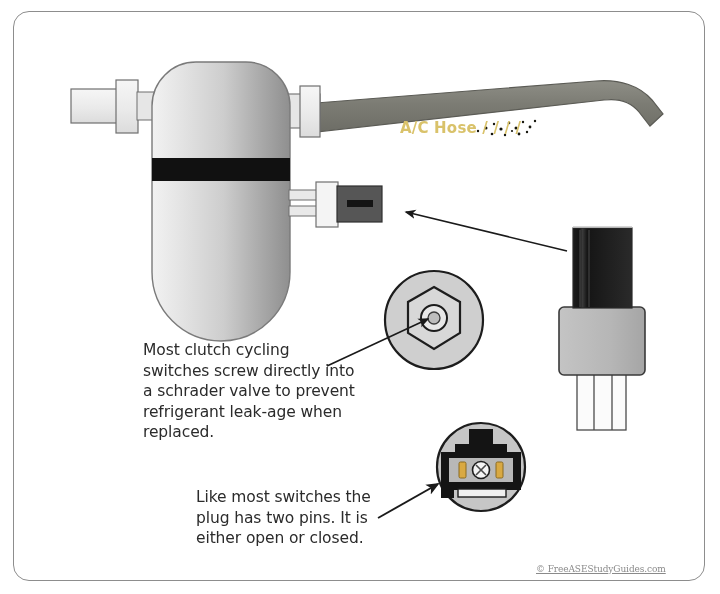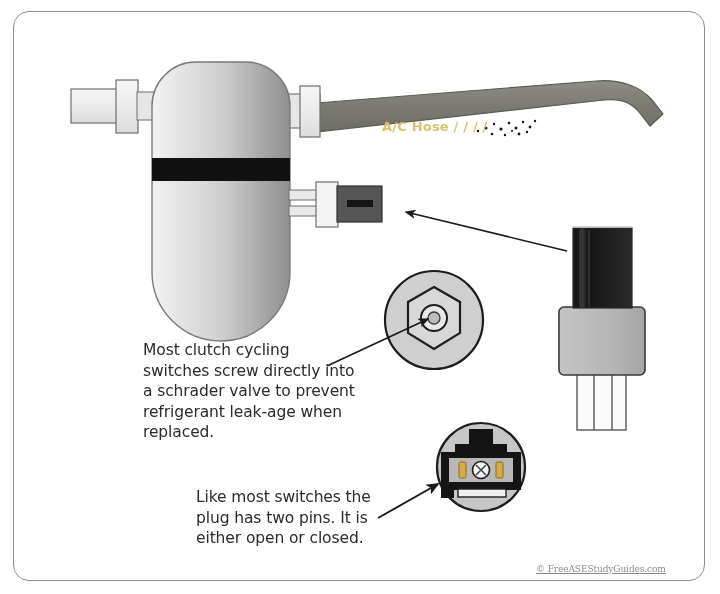--- a/index.html
+++ b/index.html
@@ -60,25 +60,25 @@
     top: 564px;
     color: #8a8a8a;
     font-family: "DejaVu Serif", serif;
     font-size: 9px;
     letter-spacing: -0.1px;
     white-space: nowrap;
     text-decoration: underline;
   }
   #hose-label {
     position: absolute;
-    left: 382px;
+    left: 400px;
     top: 119px;
     color: #d9c26a;
     font-family: "DejaVu Sans", sans-serif;
-    font-size: 13px;
+    font-size: 15px;
     font-weight: bold;
     letter-spacing: 0.2px;
     white-space: nowrap;
   }
 </style>
 </head>
 <body>
 
 <div id="stage">
 

